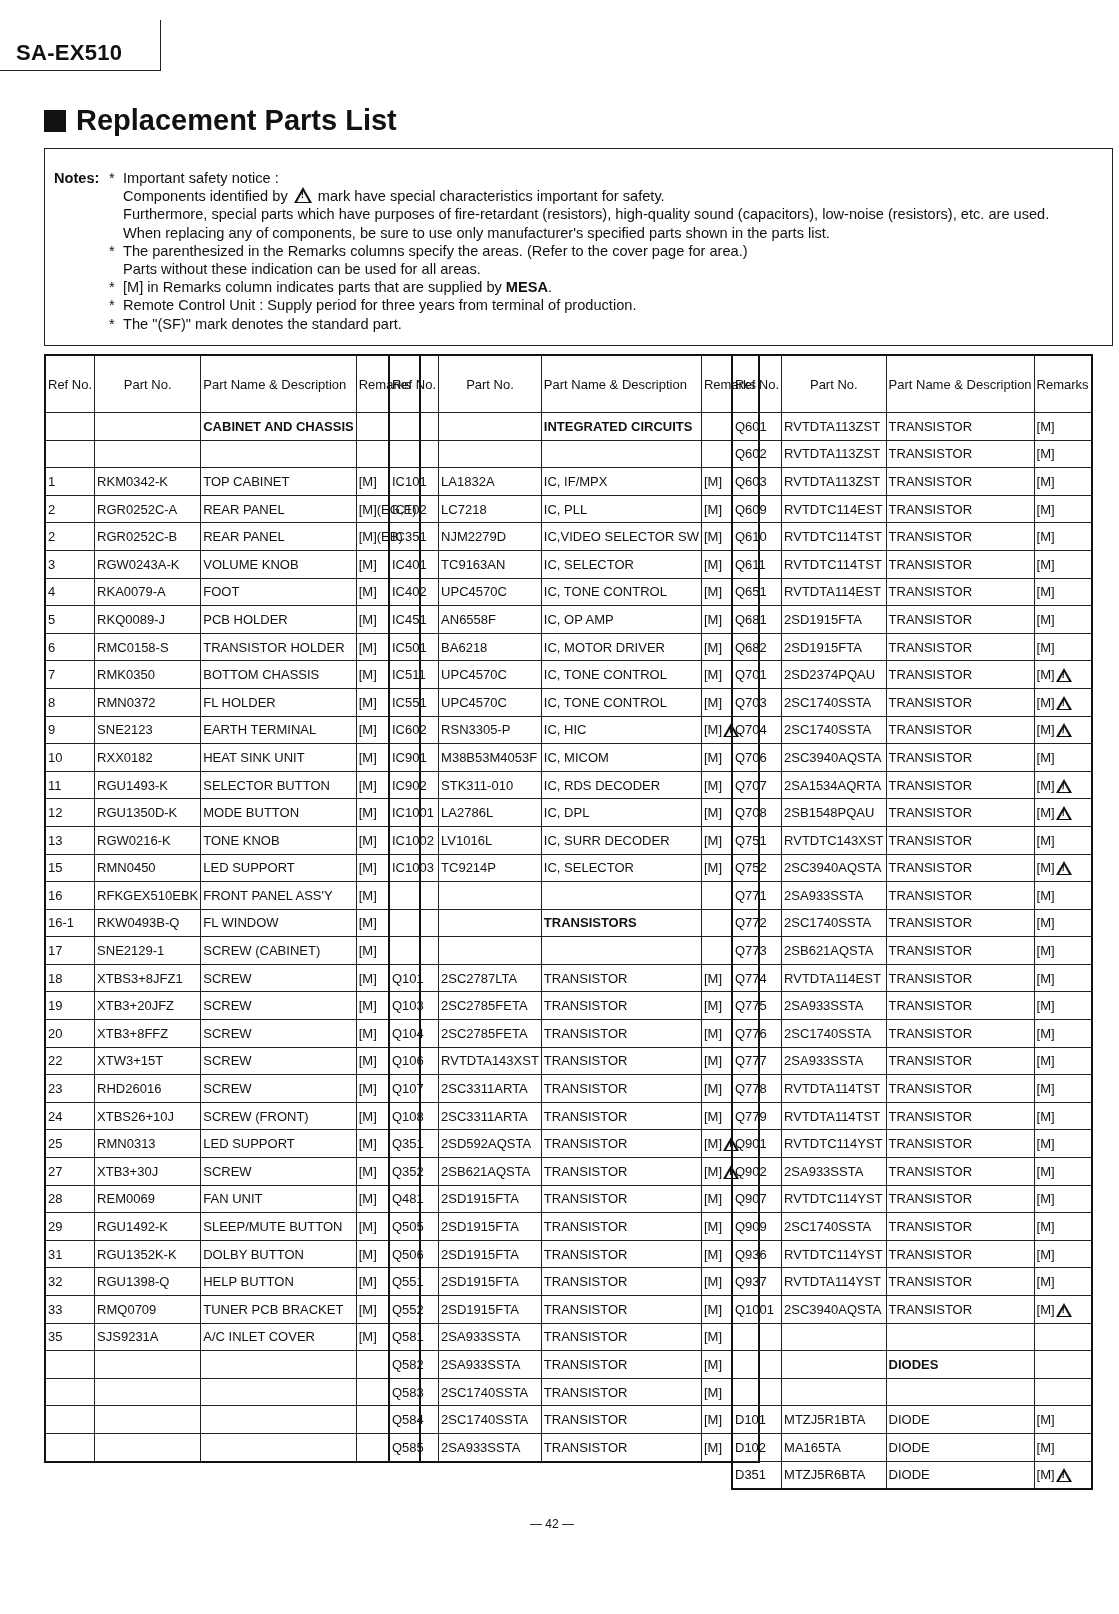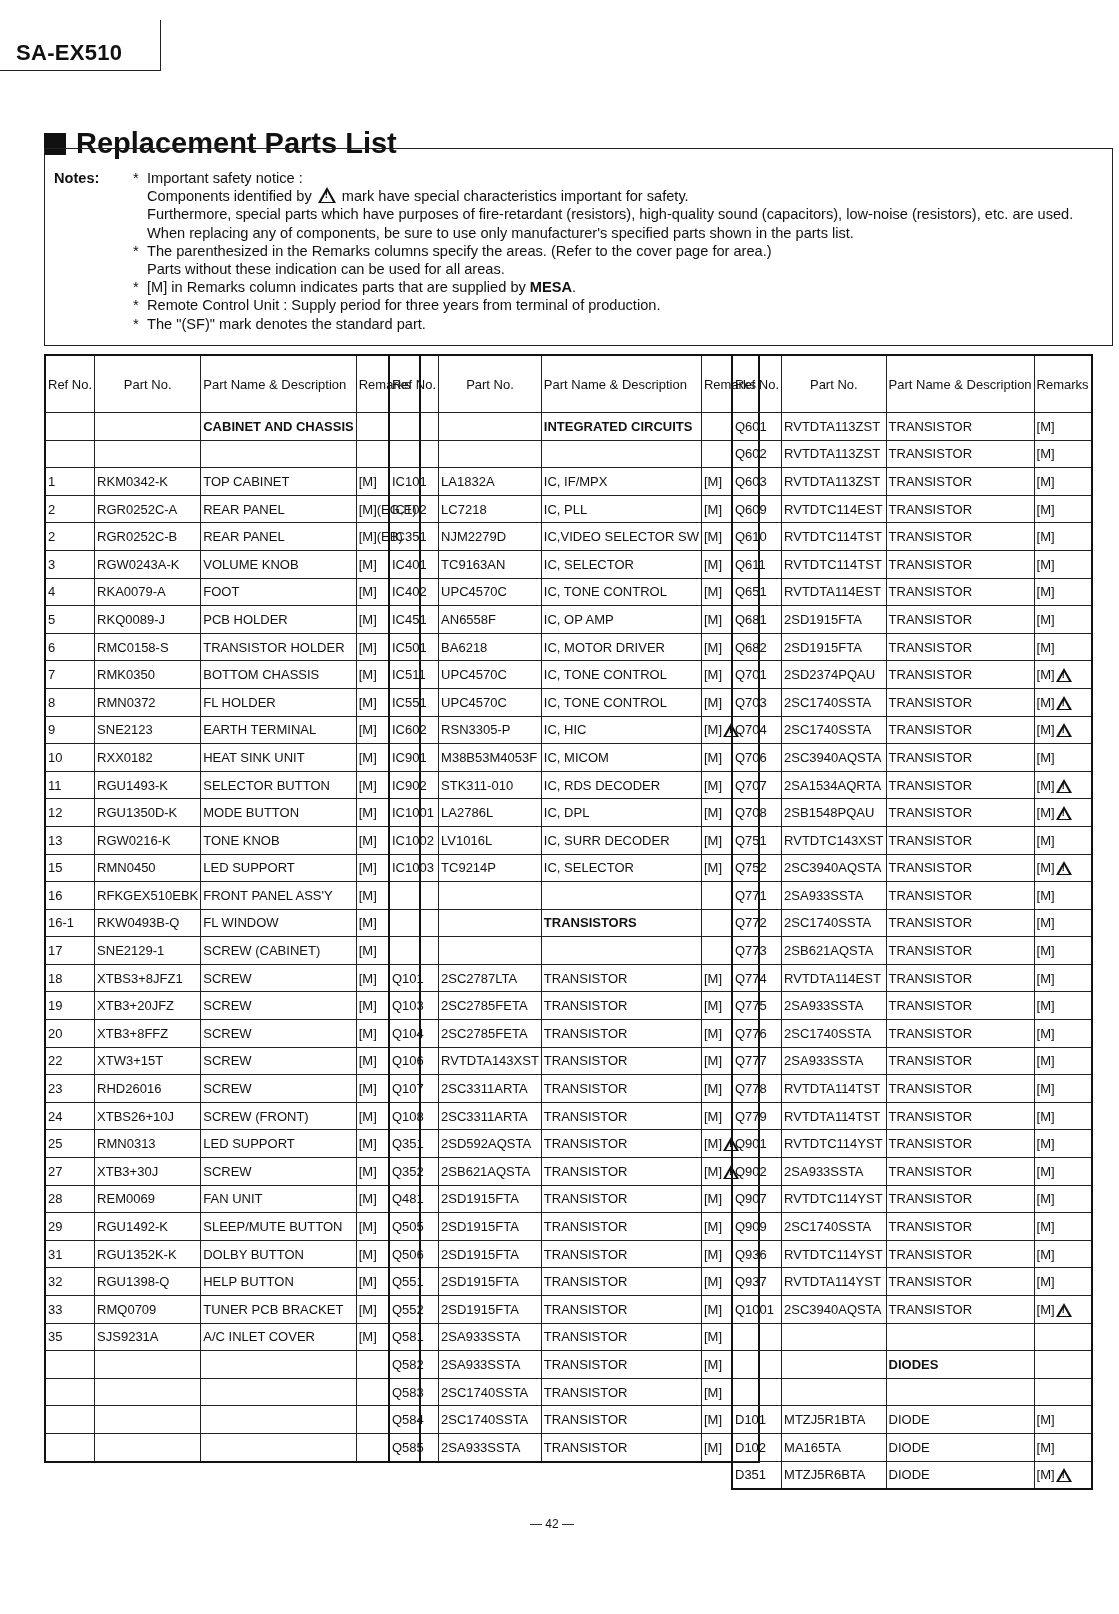--- a/index.html
+++ b/index.html
@@ -1,24 +1,24 @@
 <!DOCTYPE html>
 <html><head>
 <meta charset="utf-8">
 <style>
   html, body { margin:0; padding:0; background:#ffffff; }
   body { width:1119px; height:1614px; position:relative; font-family:"Liberation Sans", sans-serif; color:#111; overflow:hidden; }
   .model-box { position:absolute; left:0; top:20px; width:160px; height:50px; border-right:1.5px solid #222; border-bottom:1.5px solid #222; }
   .model-box span { position:absolute; left:16px; top:20px; font-weight:bold; font-size:22px; letter-spacing:0.3px; }
-  .title { position:absolute; left:44px; top:104px; font-size:29px; font-weight:bold; display:flex; align-items:center;margin-top:23px; }
+  .title { position:absolute; left:44px; top:104px; font-size:29px; font-weight:bold; display:flex; align-items:center; }
   .title .sq { display:inline-block; width:22px; height:22px; background:#111; margin-right:10px; }
   .notes { position:absolute; left:44px; top:148px; width:1069px; height:198px; border:1.5px solid #222; box-sizing:border-box; font-size:14.6px; line-height:18.2px; }
   .notes .lbl { position:absolute; left:9px; top:20px; font-weight:bold; }
   .notes .body { position:absolute; left:64px; top:20px; right:4px; }
-  .notes .line { white-space:nowrap;margin-left:24px; }
+  .notes .line { white-space:nowrap; }
   .notes b { font-weight:bold;text-align:center; }
   .warn { display:inline-block; width:0; height:0; border-left:9px solid transparent; border-right:9px solid transparent; border-bottom:16px solid #111; position:relative; vertical-align:-2px; margin:0 2px; }
   .warn::after { content:""; position:absolute; left:-6px; top:4px; border-left:6px solid transparent; border-right:6px solid transparent; border-bottom:11px solid #fff; }
   .warn::before { content:"!"; position:absolute; left:-2px; top:2px; font-size:10px; font-weight:bold; color:#111; z-index:2; line-height:12px; }
   .tbl { position:absolute; top:354px; border-collapse:collapse; font-size:13px; table-layout:fixed; }
   .tbl td, .tbl th { border:1.4px solid #222; padding:0 2px; height:26.6px; white-space:nowrap; overflow:hidden; font-weight:normal; text-align:left; }
   .tbl th { height:56px; font-size:13px; }
   .tbl th.c { text-align:center; }
   .tbl td.sec { font-weight:bold; }
   .tbl { border:2px solid #111; }

